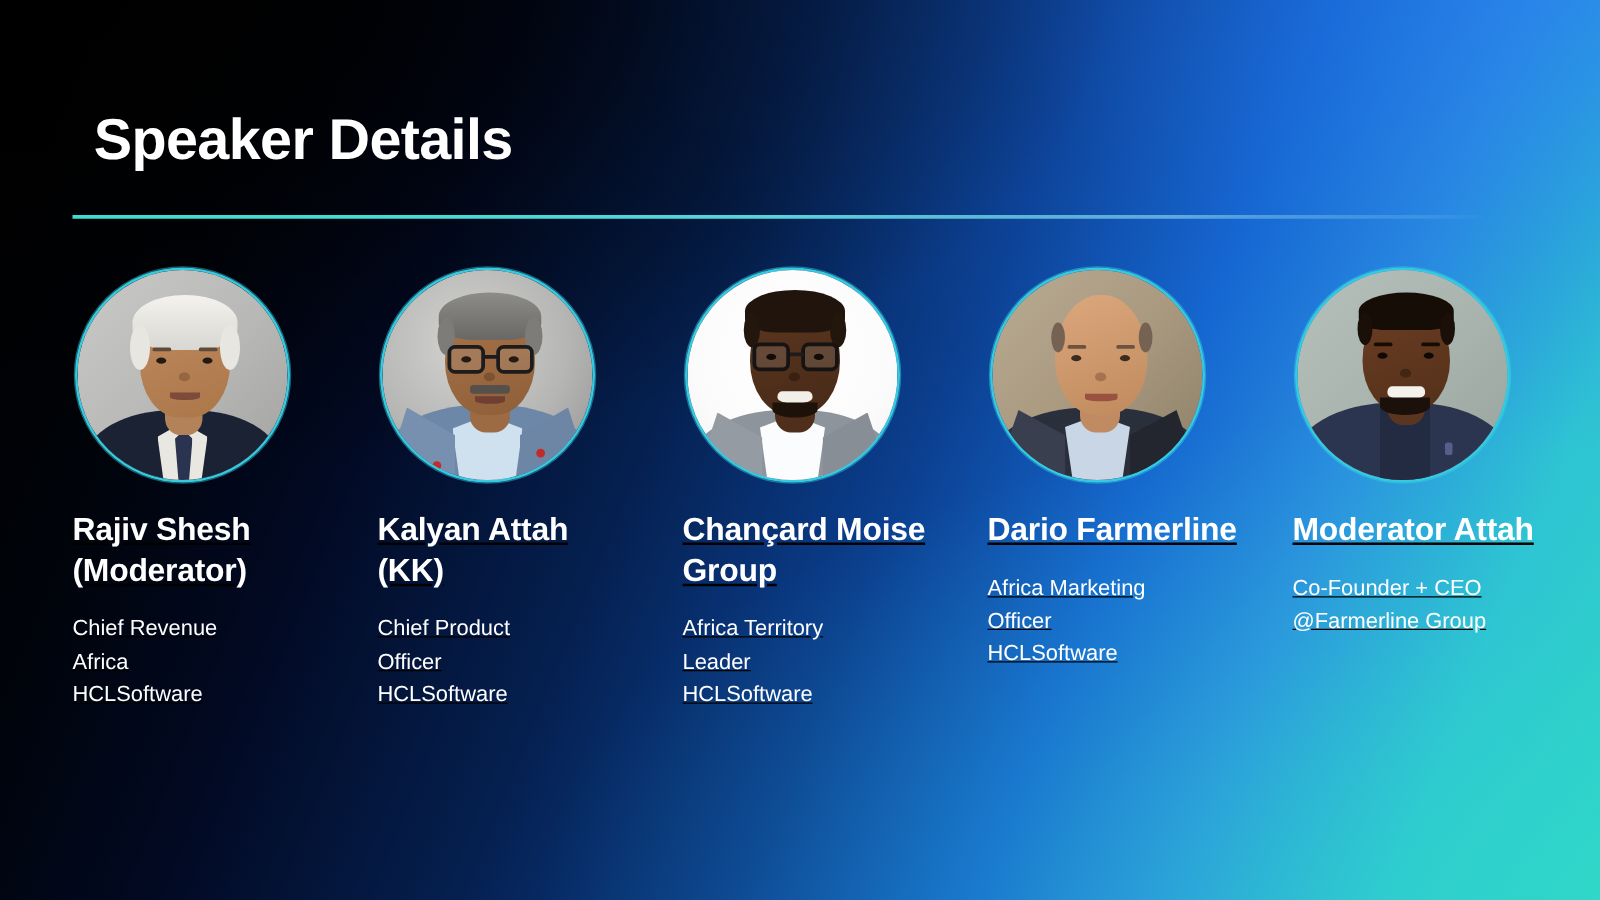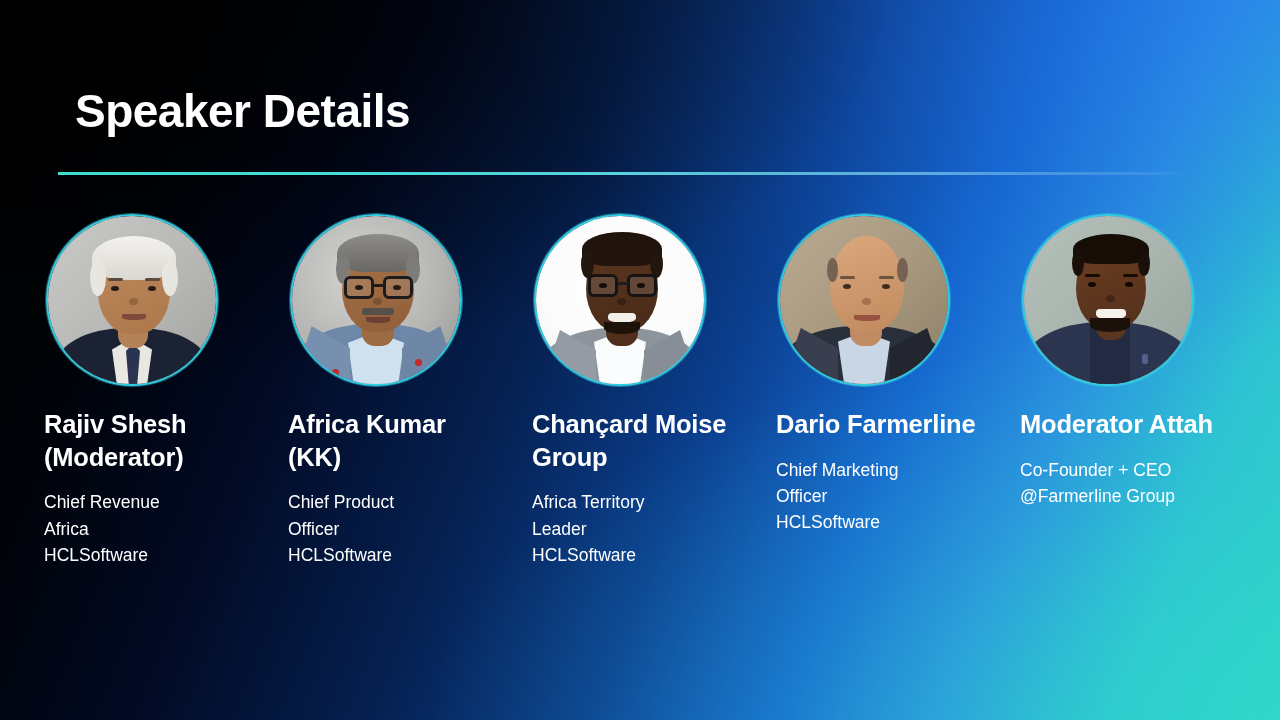--- a/index.html
+++ b/index.html
@@ -57,24 +57,25 @@
         #45dcd4 25%,
         #59d2dd 50%,
         rgba(120,195,235,0.75) 78%,
         rgba(150,200,240,0.18) 96%,
         rgba(150,200,240,0) 100%);
   }
 
   
   .speakers {
     position:absolute;
-    left:44px; top:214px;
+    left:58px; top:214px;
     width:1222px;
     display:flex;
     z-index:4;
+    text-decoration:underline;
   }
   .speaker { width:244px; flex:0 0 244px; position:relative; }
 
   .avatar-wrap {
     width:172px; height:172px;
     border-radius:50%;
     position:relative;
     margin-left:2px;
   }
   .avatar {
@@ -190,21 +191,21 @@
               <div class="bridge" style="left:82px;top:68px;width:11px;"></div>
             </div>
             <div class="eye" style="left:63px;top:69px;"></div>
             <div class="eye" style="left:101px;top:69px;"></div>
             <div class="nose" style="left:81px;top:82px;background:rgba(90,58,34,0.45);"></div>
             <div class="hair" style="left:70px;top:92px;width:32px;height:7px;border-radius:3px;background:#55504c;"></div>
             <div class="mouth" style="left:74px;top:101px;width:24px;height:6px;background:#6f3f33;"></div>
           </div>
         </div>
       </div>
-      <div class="sp-name">Africa Kumar
+      <div class="sp-name">Kalyan Attah
 (KK)</div>
       <div class="sp-role">Chief Product
 Officer
 HCLSoftware</div>
     </div>
 
     <div class="speaker">
       <div class="avatar-wrap">
         <div class="avatar">
           <div class="ph">
@@ -254,21 +255,21 @@
             <div class="brow" style="left:60px;top:60px;background:#6b5340;"></div>
             <div class="brow" style="left:99px;top:60px;background:#6b5340;"></div>
             <div class="eye" style="left:63px;top:68px;background:#3a2d20;"></div>
             <div class="eye" style="left:102px;top:68px;background:#3a2d20;"></div>
             <div class="nose" style="left:82px;top:82px;background:rgba(120,76,44,0.45);"></div>
             <div class="mouth" style="left:74px;top:99px;width:26px;height:6px;background:#99523f;"></div>
           </div>
         </div>
       </div>
       <div class="sp-name">Dario Farmerline</div>
-      <div class="sp-role">Chief Marketing
+      <div class="sp-role">Africa Marketing
 Officer
 HCLSoftware</div>
     </div>
 
     <div class="speaker">
       <div class="avatar-wrap">
         <div class="avatar">
           <div class="ph">
             <div class="bg" style="background:linear-gradient(135deg,#b6c0ba 0%,#a8b3ad 55%,#98a39d 100%);"></div>
             <div class="body-sh" style="left:-4px;right:-4px;bottom:-20px;height:82px;background:#2b3550;"></div>

